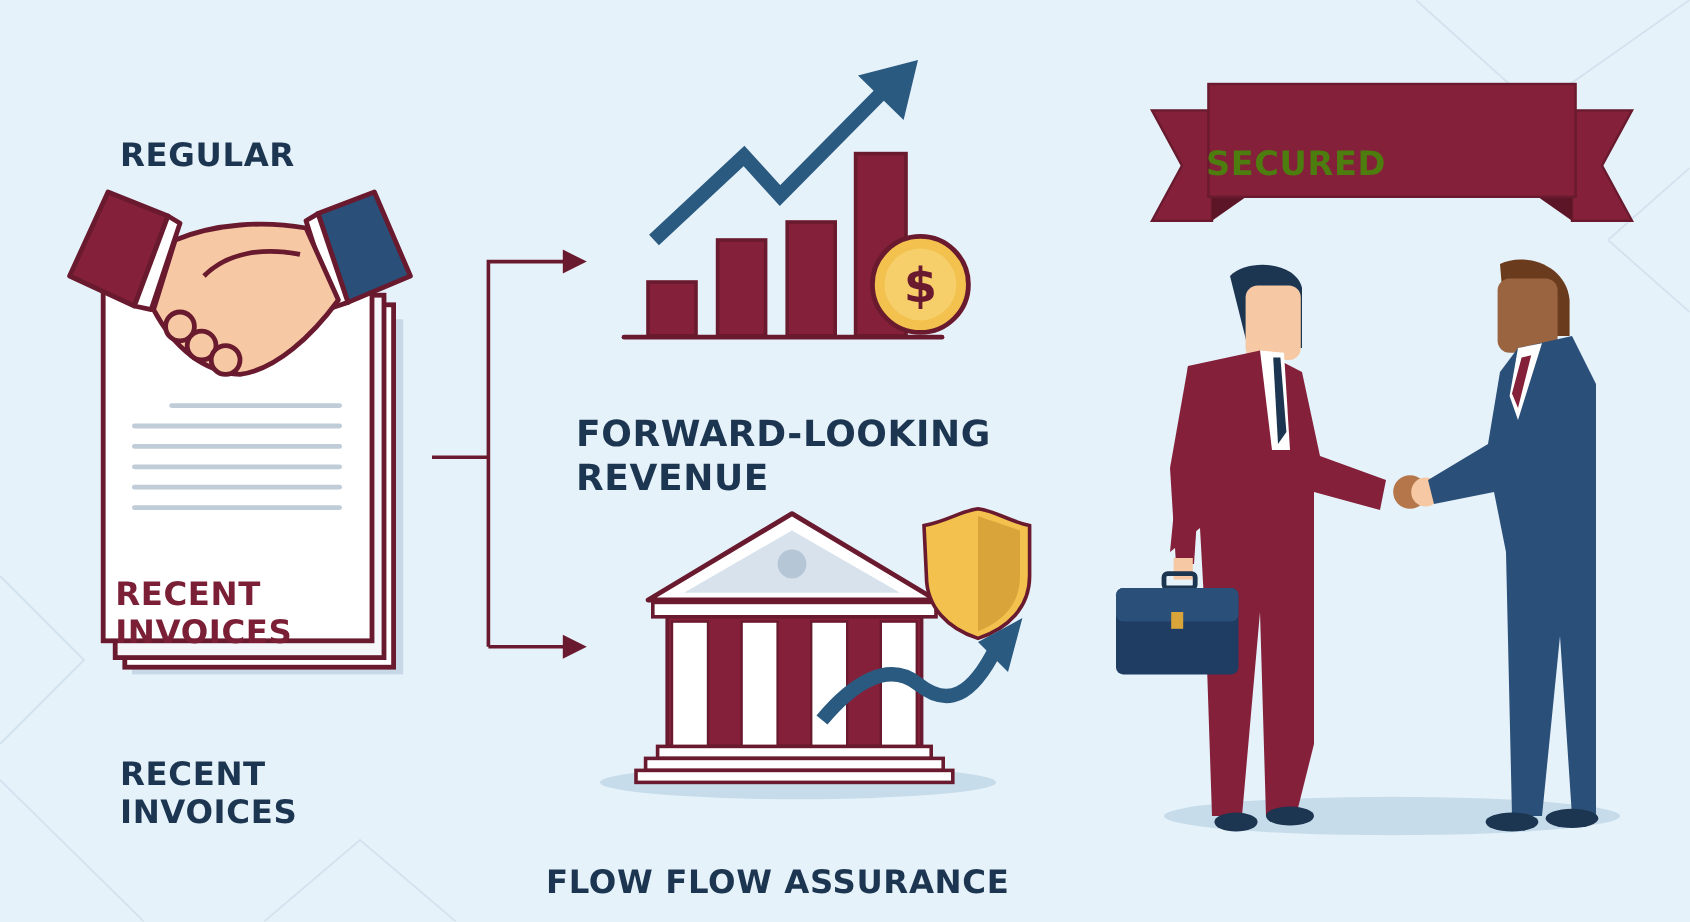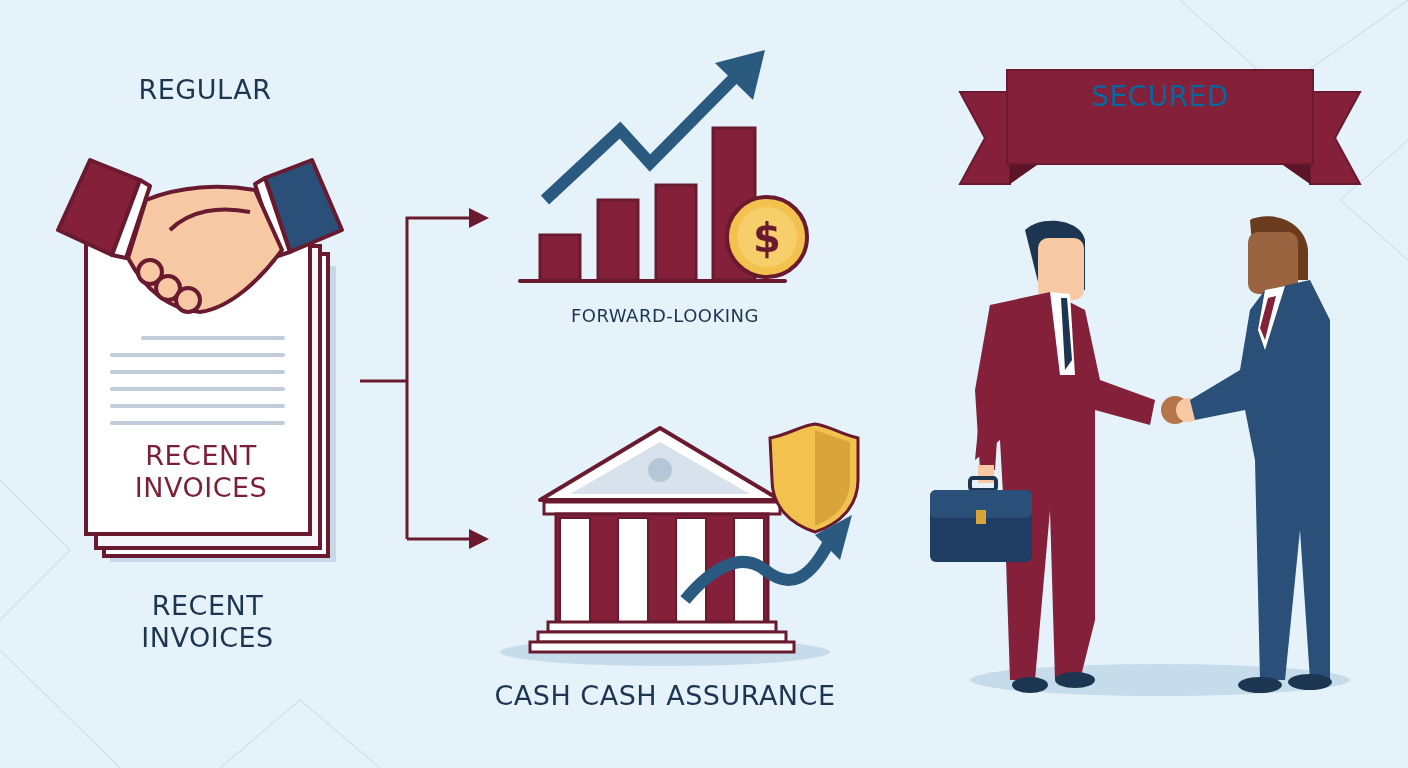--- a/index.html
+++ b/index.html
@@ -1,18 +1,18 @@
 <!DOCTYPE html>
 <html><head>
 <meta charset="utf-8">
 <style>
   html,body{margin:0;padding:0;}
   body{width:1408px;height:768px;overflow:hidden;background:#e6f2fa;font-family:"DejaVu Sans","Liberation Sans",sans-serif;position:relative;}
   .abs{position:absolute;}
-  .lbl{position:absolute;text-align:center;font-weight:normal;color:#1c3550;letter-spacing:0.5px;line-height:1.2;}
+  .lbl{position:absolute;text-align:left;font-weight:bold;color:#1c3550;letter-spacing:0.5px;line-height:1.2;margin-top:40px;}
   .bg-lines{position:absolute;left:0;top:0;width:1408px;height:768px;}
   svg{display:block;}
 </style>
 </head>
 <body>
 
 <svg class="bg-lines" width="1408" height="768">
   <g stroke="#d2e2ee" stroke-width="1.5" fill="none">
     <polyline points="0,480 70,550 0,620"></polyline>
     <polyline points="0,650 120,768"></polyline>
@@ -86,22 +86,23 @@
   <g>
     <polyline points="30,155 105,85 135,118 222,30" fill="none" stroke="#2a5a80" stroke-width="12" stroke-linejoin="miter"></polyline>
     <polygon points="200,18 250,5 238,55" fill="#2a5a80"></polygon>
   </g>
   <g>
     <circle cx="252" cy="192" r="40" fill="#f2c14e" stroke="#6a1a2e" stroke-width="4"></circle>
     <circle cx="252" cy="192" r="30" fill="#f6cf6a"></circle>
     <text x="252" y="207" text-anchor="middle" font-size="40" font-weight="bold" fill="#6a1a2e" font-family="DejaVu Sans, sans-serif">$</text>
   </g>
 </svg>
-<div class="lbl" style="left:480px;top:305px;width:370px;font-size:18px;">
+<div class="lbl" style="left:480px;top:305px;width:370px;font-size:30px;">
   <div>FORWARD-LOOKING</div>
+  <div>REVENUE</div>
 </div>
 
 <svg class="abs" style="left:500px;top:420px;" width="370" height="250">
   <ellipse cx="165" cy="232" rx="165" ry="14" fill="#c7dceb"></ellipse>
   <polygon points="40,80 160,8 280,80" fill="#fff" stroke="#6a1a2e" stroke-width="4" stroke-linejoin="round"></polygon>
   <polygon points="70,74 160,22 250,74" fill="#d8e2ec"></polygon>
   <circle cx="160" cy="50" r="12" fill="#b5c6d6"></circle>
   <rect x="44" y="82" width="236" height="12" fill="#fff" stroke="#6a1a2e" stroke-width="3"></rect>
   <rect x="56" y="94" width="212" height="108" fill="#84203a" stroke="#6a1a2e" stroke-width="3"></rect>
   <g fill="#fff" stroke="#6a1a2e" stroke-width="2">
@@ -115,30 +116,30 @@
   <rect x="30" y="222" width="264" height="10" fill="#fff" stroke="#6a1a2e" stroke-width="3"></rect>
   <g>
     <path d="M270,18 C290,14 300,6 315,4 C330,6 340,14 358,18 L358,60 C358,86 340,104 315,112 C290,104 272,86 272,60 Z" fill="#f2c14e" stroke="#6a1a2e" stroke-width="3"></path>
     <path d="M315,10 L315,106 C335,98 350,84 350,60 L350,22 C338,18 326,14 315,10 Z" fill="#d9a53a"></path>
   </g>
   <g>
     <path d="M185,180 C210,150 240,130 265,150 C290,170 310,160 330,120" fill="none" stroke="#2a5a80" stroke-width="12"></path>
     <polygon points="315,115 352,95 340,140" fill="#2a5a80"></polygon>
   </g>
 </svg>
-<div class="lbl" style="left:455px;top:680px;width:420px;font-size:27px;">CASH CASH ASSURANCE</div>
+<div class="lbl" style="left:455px;top:680px;width:420px;font-size:27px;">FLOW FLOW ASSURANCE</div>
 
 <svg class="abs" style="left:955px;top:68px;" width="410" height="120">
   <polygon points="5,24 55,24 55,116 5,116 30,70" fill="#84203a" stroke="#6a1a2e" stroke-width="2"></polygon>
   <polygon points="405,24 355,24 355,116 405,116 380,70" fill="#84203a" stroke="#6a1a2e" stroke-width="2"></polygon>
   <polygon points="55,95 55,116 85,95" fill="#5c1526"></polygon>
   <polygon points="355,95 355,116 325,95" fill="#5c1526"></polygon>
   <rect x="52" y="2" width="306" height="94" fill="#84203a" stroke="#6a1a2e" stroke-width="2"></rect>
 </svg>
-<div class="lbl" style="left:1005px;top:80px;width:310px;font-size:28px;color:#0369a1;">
+<div class="lbl" style="left:1005px;top:80px;width:310px;font-size:28px;color:#4d7c0f;">
   <div>SECURED</div>
 </div>
 
 <svg class="abs" style="left:920px;top:210px;" width="440" height="490">
   <ellipse cx="240" cy="470" rx="190" ry="16" fill="#c7dceb"></ellipse>
 
   <path d="M105,20 C120,5 160,8 165,30 L165,80 L120,80 Z" fill="#1c3550"></path>
   <rect x="118" y="28" width="46" height="62" rx="10" fill="#f6c9a4"></rect>
   <path d="M70,95 L130,82 L165,100 L180,170 L235,190 L230,215 L175,200 L175,410 L160,470 L135,470 L130,300 L115,470 L90,470 L85,320 L80,230 L55,250 Z" fill="#84203a"></path>
   <polygon points="130,82 150,84 155,165 140,165" fill="#fff"></polygon>

